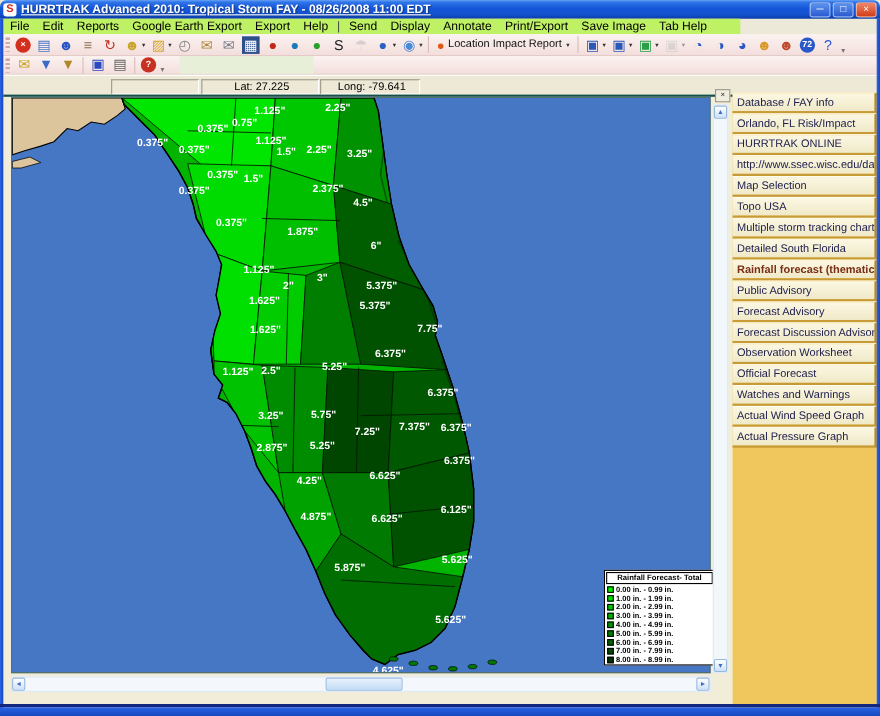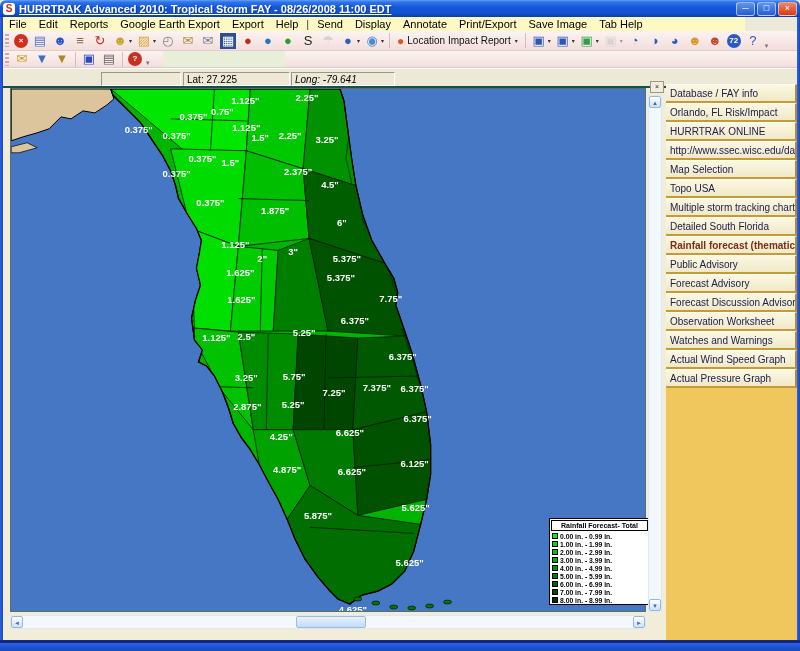--- a/index.html
+++ b/index.html
@@ -19,21 +19,21 @@
   .app-icon{width:12px;height:12px;border-radius:3px;background:#fff;color:#d0291a;font-weight:bold;
     font-size:10px;line-height:12px;text-align:center;margin-right:4px;}
   .title-text{color:#fff;font-size:11px;font-weight:bold;text-shadow:1px 1px 1px #123a8a;flex:1;
     white-space:nowrap;overflow:hidden;text-decoration:underline;}
   .win-controls{display:flex;gap:2px;}
   .wbtn{width:19px;height:14px;border:1px solid #ffffff88;border-radius:3px;font-size:9px;line-height:11px;
     text-align:center;color:#fff;padding:0;cursor:default;}
   .wbtn.min,.wbtn.max{background:linear-gradient(180deg,#5e94ee,#2a5ad0);}
   .wbtn.close{background:linear-gradient(180deg,#ec8868,#d23a18);}
   
-  .menubar{position:absolute;left:3px;top:17px;width:742px;height:14px;background:#fef9c3;
+  .menubar{position:absolute;left:3px;top:17px;width:670px;height:14px;background:#bef264;
     display:flex;align-items:center;font-size:11px;color:#000;}
   .mi{padding:0 6px;white-space:nowrap;}
   .mi.sep{padding:0 2px;color:#444;}
   
   .toolbar{position:absolute;left:3px;display:flex;align-items:center;
     background:linear-gradient(180deg,#fbf3f1,#f3dedc);border-bottom:1px solid #e3cbc9;}
   .t1{top:31px;width:794px;height:20px;}
   .t2{top:51px;width:794px;height:17px;}
   .greenpatch{position:absolute;left:160px;top:0;width:122px;height:100%;background:#E7EFD9;}
   .grip{width:4px;height:13px;margin:0 3px 0 2px;
@@ -43,24 +43,24 @@
   .tbi .gl.circ{width:14px;height:14px;border-radius:50%;font-size:8px;line-height:14px;font-weight:bold;}
   .tbi.dis{opacity:.45;}
   .dd{font-size:6px;color:#333;margin-left:1px;}
   .tsep{width:1px;height:15px;background:#d9baba;margin:0 3px;}
   .locbtn{display:flex;align-items:center;gap:3px;font-size:10px;color:#111;padding:1px 4px;white-space:nowrap;}
   .locbtn .gl{font-size:12px;}
   .overflow-chevron{font-size:7px;color:#777;margin-left:2px;align-self:flex-end;}
   
   .statusrow{position:absolute;left:3px;top:68px;width:794px;height:18px;background:#EDE9D6;border-top:1px solid #fff;}
   .spanel{position:absolute;top:3px;height:14px;background:#EDE9D6;font-size:10px;line-height:13px;color:#000;
-    padding-left:3px;border:1px solid;border-color:#9a988a #ffffff #ffffff #9a988a;}
+    padding-left:3px;border:1px solid;border-color:#9a988a #ffffff #ffffff #9a988a;text-align:center;}
   .spanel.p0{left:98px;width:80px;}
   .spanel.lat{left:180px;width:107px;}
-  .spanel.lng{left:288px;width:104px;font-style:italic;}
+  .spanel.lng{left:288px;width:91px;}
   
   .main{position:absolute;left:3px;top:86px;width:794px;height:554px;background:#F1EDD9;border-top:2px solid #15514a;}
   .map{position:absolute;left:10px;top:88px;width:636px;height:524px;border:1px solid #55715f;background:#4677C4;}
   .map svg{display:block;}
   
   .legend{position:absolute;left:538px;top:429px;width:101px;height:87px;background:#fff;
     border:1px solid #000;padding:1px;}
   .legend-title{border:1px solid #000;font-size:7px;font-weight:bold;text-align:center;
     padding:1px 0;margin-bottom:1px;color:#000;}
   .lrow{display:flex;align-items:center;height:8px;font-size:6.8px;font-weight:bold;color:#000;white-space:nowrap;}
@@ -417,20 +417,21 @@
       <div class="sbi">http://www.ssec.wisc.edu/data/g8/lat</div>
       <div class="sbi">Map Selection</div>
       <div class="sbi">Topo USA</div>
       <div class="sbi">Multiple storm tracking chart</div>
       <div class="sbi">Detailed South Florida</div>
       <div class="sbi sel">Rainfall forecast (thematic)</div>
       <div class="sbi">Public Advisory</div>
       <div class="sbi">Forecast Advisory</div>
       <div class="sbi">Forecast Discussion Advisory</div>
       <div class="sbi">Observation Worksheet</div>
+      <div class="sbi">Official Forecast</div>
       <div class="sbi">Watches and Warnings</div>
       <div class="sbi">Actual Wind Speed Graph</div>
       <div class="sbi">Actual Pressure Graph</div>
     </div>
 
   <div class="frame left"></div>
   <div class="frame right"></div>
   <div class="frame bottomline"></div>
   <div class="frame bottom"></div>
 </div>

